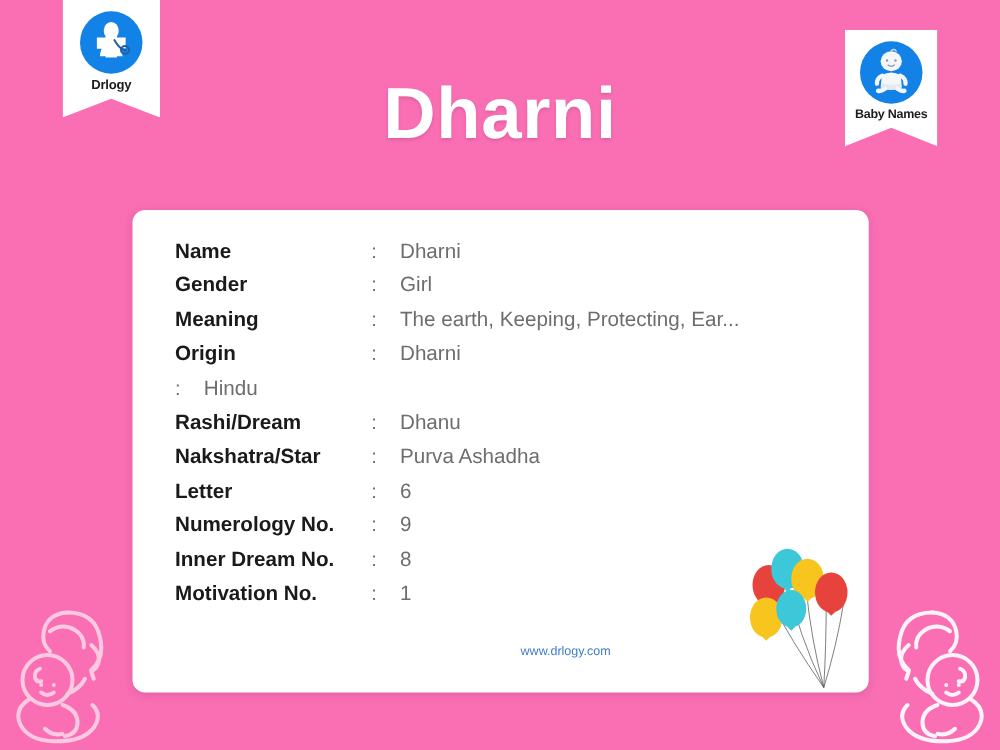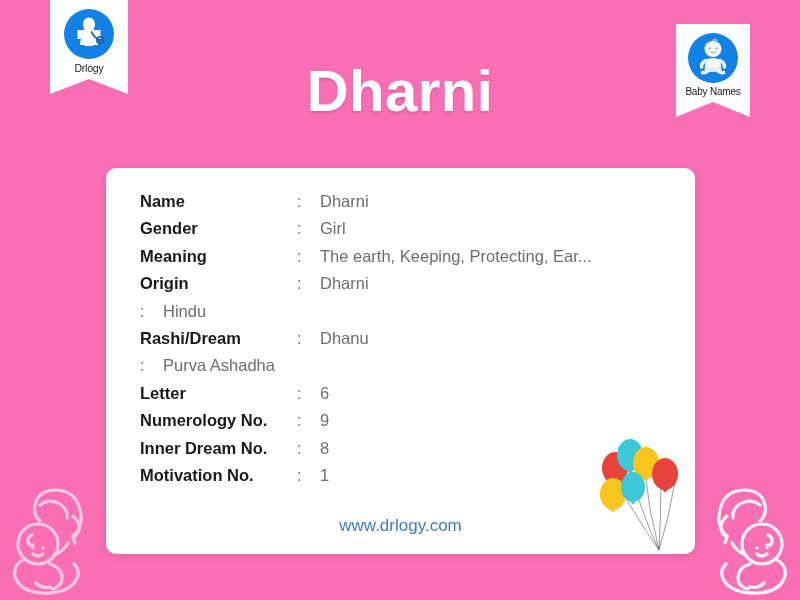--- a/index.html
+++ b/index.html
@@ -39,21 +39,21 @@
     margin: 0 auto 3px auto;
     display: flex;
     align-items: center;
     justify-content: center;
     overflow: hidden;
   }
   .ribbon.right .badge-circle { background: #1282e6; }
 
   .ribbon-label {
     font-size: 10.5px;
-    font-weight: normal;
+    font-weight: bold;
     color: #1c1c1c;
     letter-spacing: -0.2px;
     white-space: nowrap;
   }
   .ribbon.right .ribbon-label { font-size: 10px; }
 
   
   .page-title {
     position: absolute;
     top: 62px;
@@ -113,23 +113,23 @@
     white-space: nowrap;
     overflow: hidden;
     text-overflow: ellipsis;
     max-width: 290px;
   }
 
   .site-url {
     position: absolute;
     left: 0;
     top: 348px;
-    width: 589px;
+    width: 693px;
     text-align: center;
-    font-size: 17px;
+    font-size: 10px;
     color: #3d7cc9;
     text-decoration: none;
   }
 
   
   .balloons {
     position: absolute;
     right: 6px;
     bottom: -4px;
     width: 96px;
@@ -230,20 +230,21 @@
       <div class="row-value">Hindu</div>
     </div>
 
     <div class="row">
       <div class="row-label">Rashi/Dream</div>
       <div class="row-colon">:</div>
       <div class="row-value">Dhanu</div>
     </div>
 
     <div class="row">
+      <div class="row-label">Nakshatra/Star</div>
       <div class="row-colon">:</div>
       <div class="row-value">Purva Ashadha</div>
     </div>
 
     <div class="row">
       <div class="row-label">Letter</div>
       <div class="row-colon">:</div>
       <div class="row-value">6</div>
     </div>
 

